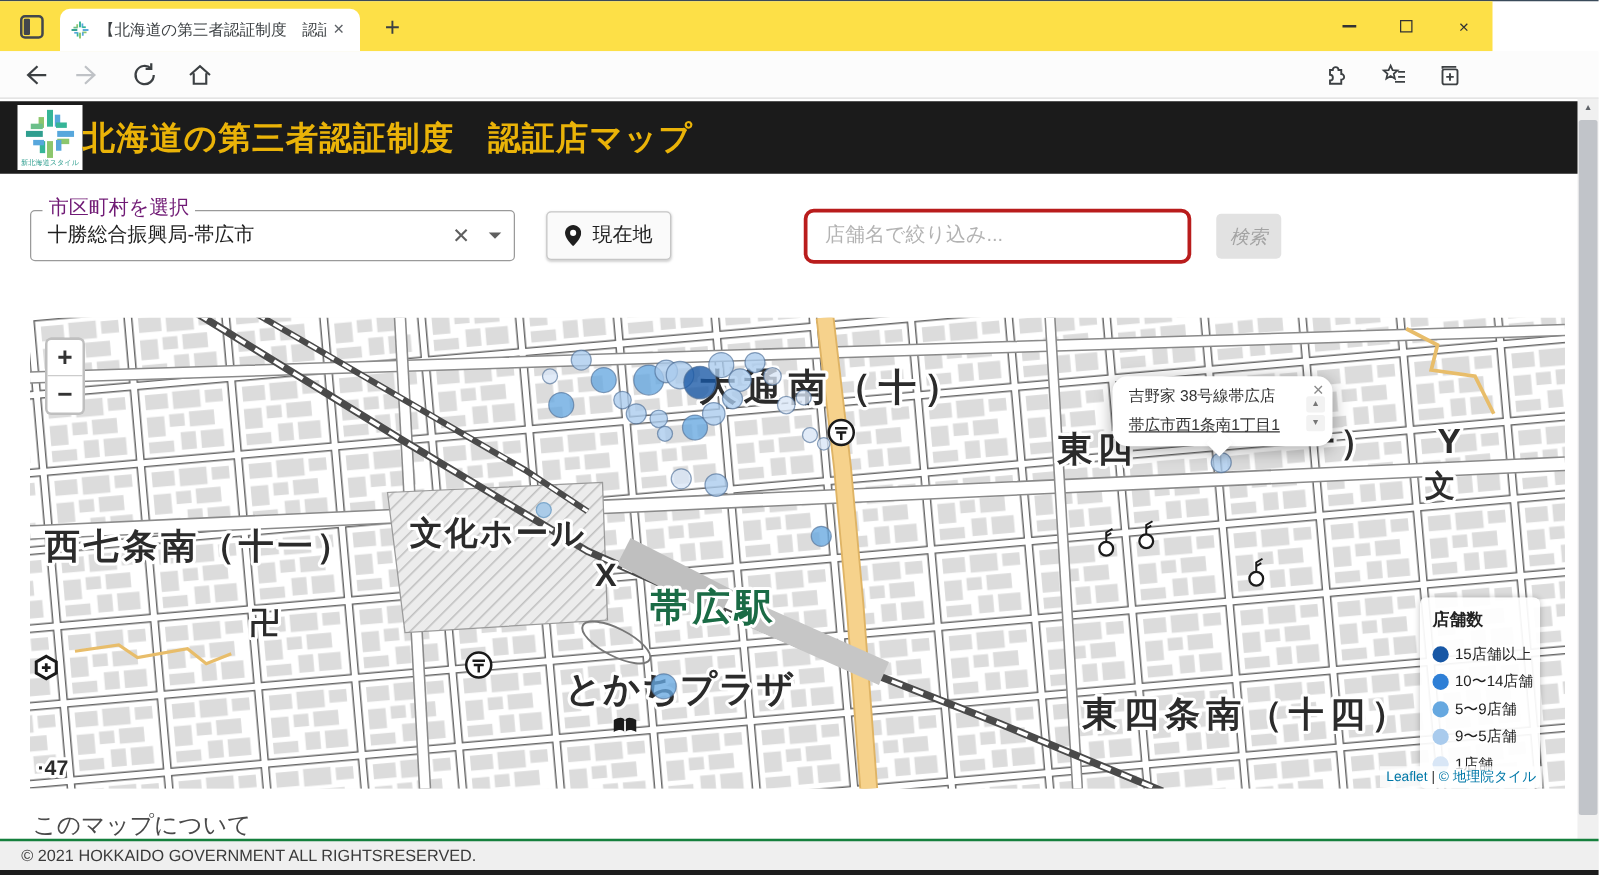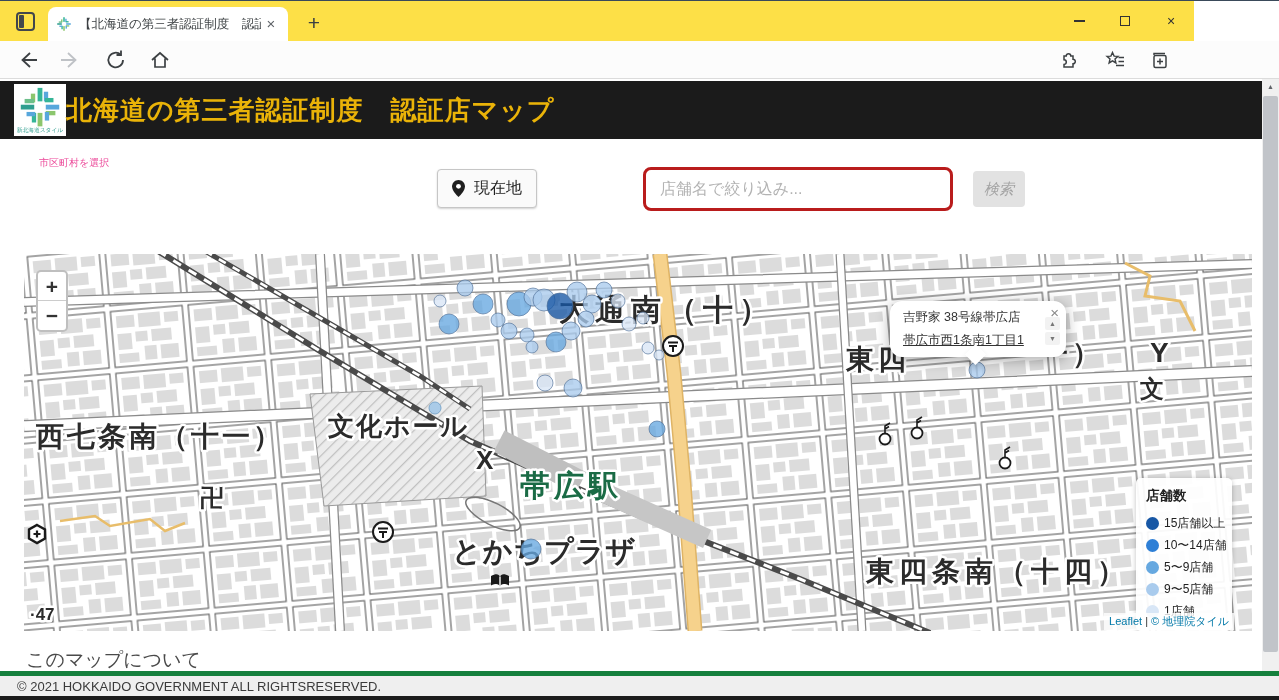--- a/index.html
+++ b/index.html
@@ -33,21 +33,21 @@
   .sb-arrow { position:absolute; left:0; width:17px; height:16px; font-size:7px; color:#5f6368; text-align:center; line-height:16px; }
   .sb-thumb { position:absolute; left:1px; top:17px; width:15px; height:556px; background:#c1c4c9; border-radius:2px; }
 
   
   .site-header { position:absolute; left:0; top:80px; width:1262px; height:58px; background:#1b1b1b; display:flex; align-items:center; }
   .logo-box { width:52px; height:52px; background:#fff; margin-left:14px; display:flex; align-items:center; justify-content:center; }
   .site-title { color:#eab308; font-size:26px; font-weight:600; letter-spacing:1px; }
 
   
   .muni-select { position:absolute; left:24px; top:167px; width:388px; height:41px; border:1px solid #9a9a9a; border-radius:4px; display:flex; align-items:center; padding:0 10px 0 13px; background:#fff; }
-  .muni-label { position:absolute; left:34px; top:155px; font-size:10px; color:#ec4899; background:#fff; padding:0 5px; }
+  .muni-label { position:absolute; left:34px; top:155px; font-size:16px; color:#701a75; background:#fff; padding:0 5px; }
   .muni-value { font-size:16px; color:#1f1f1f; flex:1; }
   .muni-clear { font-size:17px; color:#5f5f5f; padding:0 9px; }
   .muni-caret { width:0; height:0; border-left:5px solid transparent; border-right:5px solid transparent; border-top:5px solid #5f5f5f; margin-left:6px; }
   .loc-btn { position:absolute; left:437px; top:168px; width:100px; height:39px; background:#fafafa; border:1px solid #c6c6c6; border-radius:4px; box-shadow:0 1px 2px rgba(0,0,0,.18); display:flex; align-items:center; justify-content:center; gap:9px; font-size:16px; color:#1f1f1f; }
   .search-input { position:absolute; left:643px; top:166px; width:310px; height:44px; border:3px solid #b91c1c; border-radius:8px; padding:0 14px; font-size:16px; color:#222; font-family:"Liberation Sans",sans-serif; }
   .search-input::placeholder { color:#b3b3b3; }
   .search-btn { position:absolute; left:973px; top:170px; width:52px; height:36px; background:#e2e2e2; border:none; border-radius:4px; font-size:15px; color:#a3a3a3; font-family:"Liberation Sans",sans-serif;font-style:italic; }
 
   
   .map { position:absolute; left:24px; top:253px; width:1228px; height:377px; background:#fdfdfb; overflow:hidden; }
@@ -65,21 +65,21 @@
   .legend { position:absolute; left:1112px; top:224px; width:96px; background:rgba(255,255,255,.93); border-radius:5px; box-shadow:0 1px 5px rgba(0,0,0,.25); padding:9px 8px 9px 10px; }
   .legend-title { font-size:13.5px; font-weight:bold; color:#222; margin-bottom:7px; }
   .legend-row { display:flex; align-items:center; gap:5px; height:22px; }
   .legend-dot { width:13px; height:13px; border-radius:50%; flex:0 0 13px; }
   .legend-label { font-size:12px; color:#222; white-space:nowrap; }
   .attribution { position:absolute; right:18px; bottom:1px; background:rgba(255,255,255,.8); font-size:11px; color:#333; padding:1px 5px; }
   .attribution a { color:#0078a8; text-decoration:none; }
 
   
   .about-link { position:absolute; left:26px; top:646px; font-size:19px; color:#4a4a4a; }
-  .footer { position:absolute; left:0; top:670px; width:1279px; height:25px; background:#efefef; border-top:5px solid #15803d; display:flex; align-items:center; padding-left:17px; font-size:13px; color:#3a3a3a; }
+  .footer { position:absolute; left:0; top:670px; width:1279px; height:25px; background:#efefef; border-top:2px solid #15803d; display:flex; align-items:center; padding-left:17px; font-size:13px; color:#3a3a3a; }
   .bottom-strip { position:absolute; left:0; top:695px; width:1279px; height:5px; background:#1c1c1c; }
 </style>
 </head>
 <body>
 
 <div id="window">
 
   <div class="titlebar">
     <div class="tab-layout-btn"></div>
     <div class="tab">
@@ -206,20 +206,25 @@
               <rect x="4" y="-16" width="4.5" height="10" fill="#6cbf8a"></rect>
               <rect x="-9.5" y="-14" width="4.5" height="9" fill="#57a7dc"></rect>
             </g>
         </g>
         <text x="26" y="49" font-size="6" fill="#2f9e8f" text-anchor="middle">新北海道スタイル</text>
       </svg>
     </div>
     <div class="site-title">北海道の第三者認証制度　認証店マップ</div>
   </div>
 
+  <div class="muni-select">
+    <span class="muni-value">十勝総合振興局-帯広市</span>
+    <span class="muni-clear">✕</span>
+    <span class="muni-caret"></span>
+  </div>
   <span class="muni-label">市区町村を選択</span>
   <div class="loc-btn">
     <svg width="13" height="17" viewBox="0 0 16 21">
         <path d="M8 0 C3.6 0 0 3.6 0 8 c0 5.8 8 13 8 13 s8 -7.2 8 -13 C16 3.6 12.4 0 8 0 z" fill="#1f1f1f"></path>
         <circle cx="8" cy="7.8" r="3" fill="#fff"></circle>
       </svg>
     <span>現在地</span>
   </div>
   <input class="search-input" type="text" placeholder="店舗名で絞り込み..." style="">
   <button class="search-btn">検索</button>

